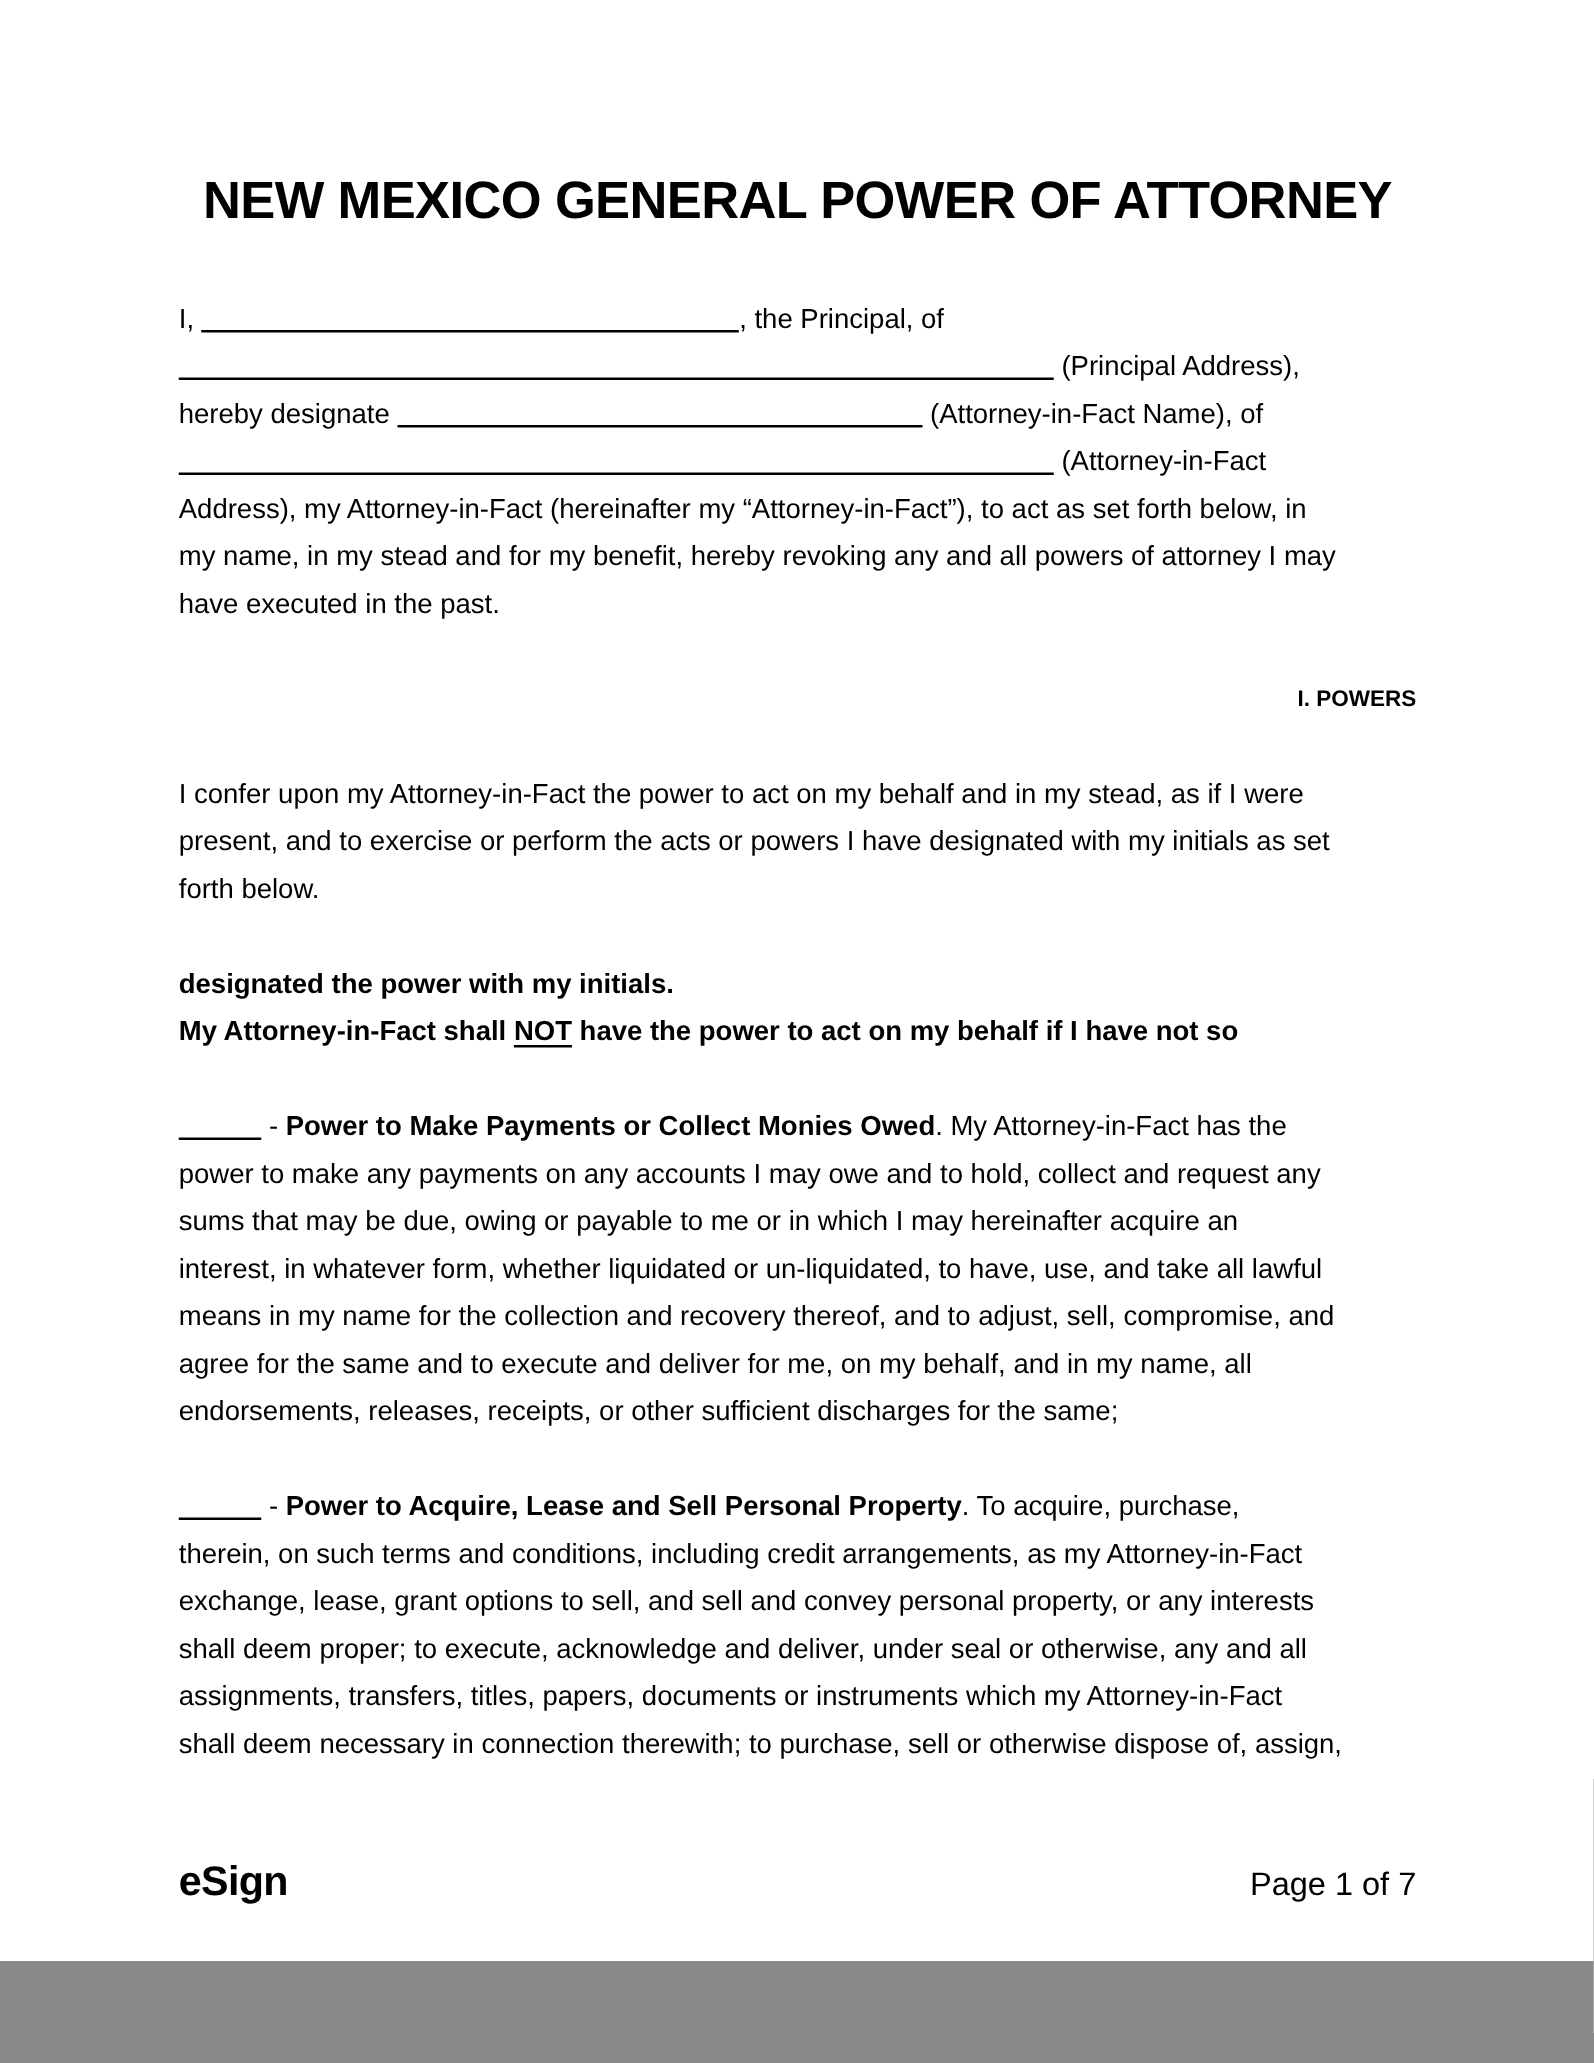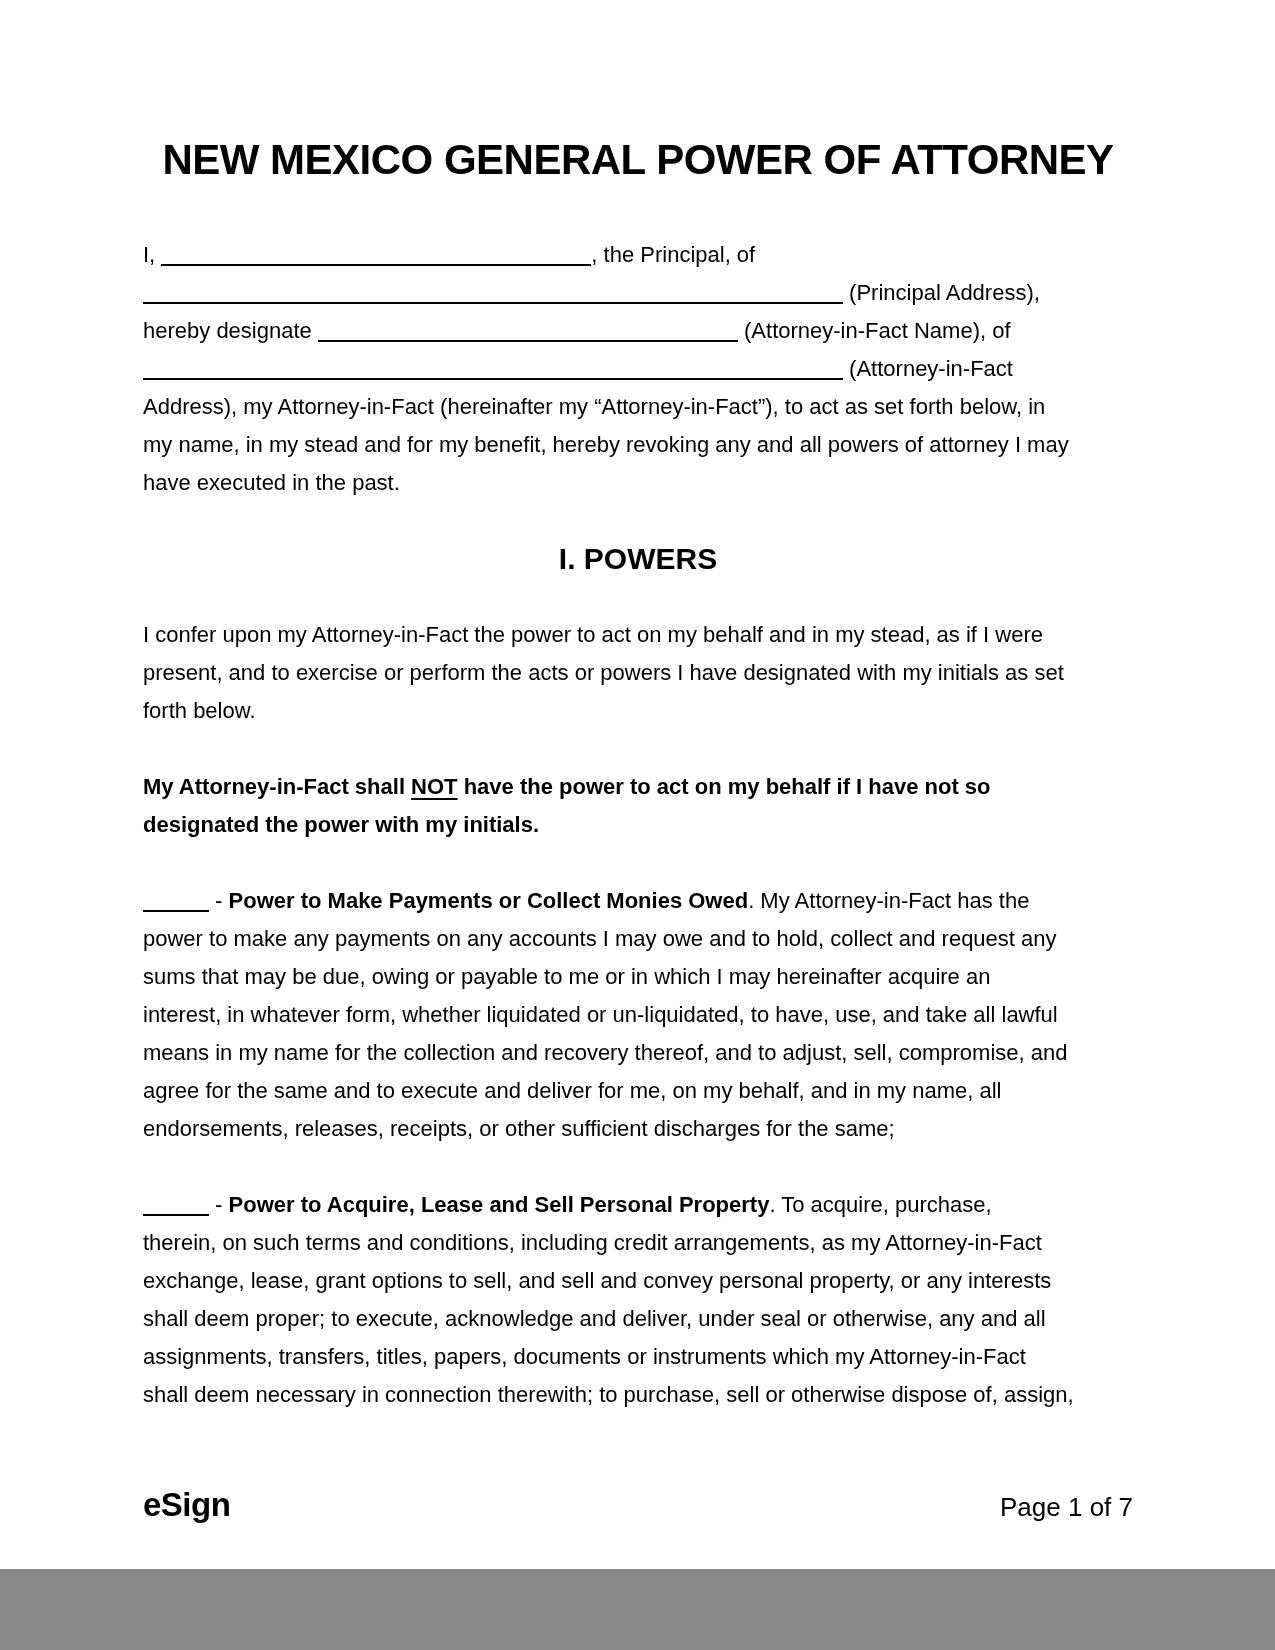--- a/index.html
+++ b/index.html
@@ -26,22 +26,22 @@
     white-space:nowrap;
     letter-spacing:-0.5px;
   }
   .body-text{
     font-size:22px;
     line-height:38px;
   }
   .paragraph{margin:38px 0 0 0;}
   .paragraph:first-child{margin-top:12px;}
   .paragraph.heading{
-    text-align:center;
-    font-size:30px;
+    text-align:right;
+    font-size:18px;
   }
   .line{white-space:pre;}
   b{font-weight:bold;}
   b.u{
     text-decoration:underline;
     text-decoration-thickness:2px;
     text-underline-offset:4px;
   }
   .blank{
     display:inline-block;
@@ -84,22 +84,22 @@
         </div>
         <div class="paragraph heading">
           <div class="line"><b>I. POWERS</b></div>
         </div>
         <div class="paragraph">
           <div class="line"><span>I confer upon my Attorney-in-Fact the power to act on my behalf and in my stead, as if I were</span></div>
           <div class="line"><span>present, and to exercise or perform the acts or powers I have designated with my initials as set</span></div>
           <div class="line"><span>forth below.</span></div>
         </div>
         <div class="paragraph">
+          <div class="line"><b>designated the power with my initials.</b></div>
           <div class="line"><b>My Attorney-in-Fact shall </b><b class="u">NOT</b><b> have the power to act on my behalf if I have not so</b></div>
-          <div class="line"><b>designated the power with my initials.</b></div>
         </div>
         <div class="paragraph">
           <div class="line"><span class="blank" style="width: 66px;"></span><span> - </span><b>Power to Make Payments or Collect Monies Owed</b><span>. My Attorney-in-Fact has the</span></div>
           <div class="line"><span>power to make any payments on any accounts I may owe and to hold, collect and request any</span></div>
           <div class="line"><span>sums that may be due, owing or payable to me or in which I may hereinafter acquire an</span></div>
           <div class="line"><span>interest, in whatever form, whether liquidated or un-liquidated, to have, use, and take all lawful</span></div>
           <div class="line"><span>means in my name for the collection and recovery thereof, and to adjust, sell, compromise, and</span></div>
           <div class="line"><span>agree for the same and to execute and deliver for me, on my behalf, and in my name, all</span></div>
           <div class="line"><span>endorsements, releases, receipts, or other sufficient discharges for the same;</span></div>
         </div>

